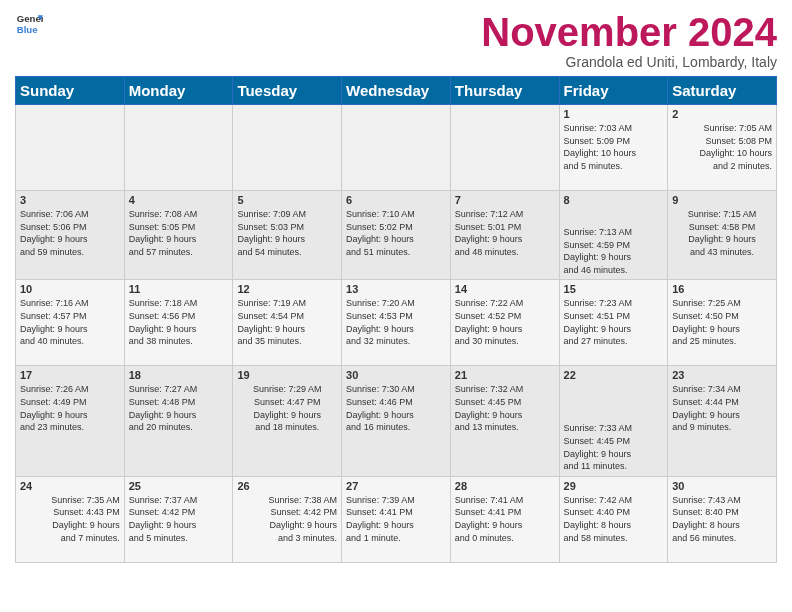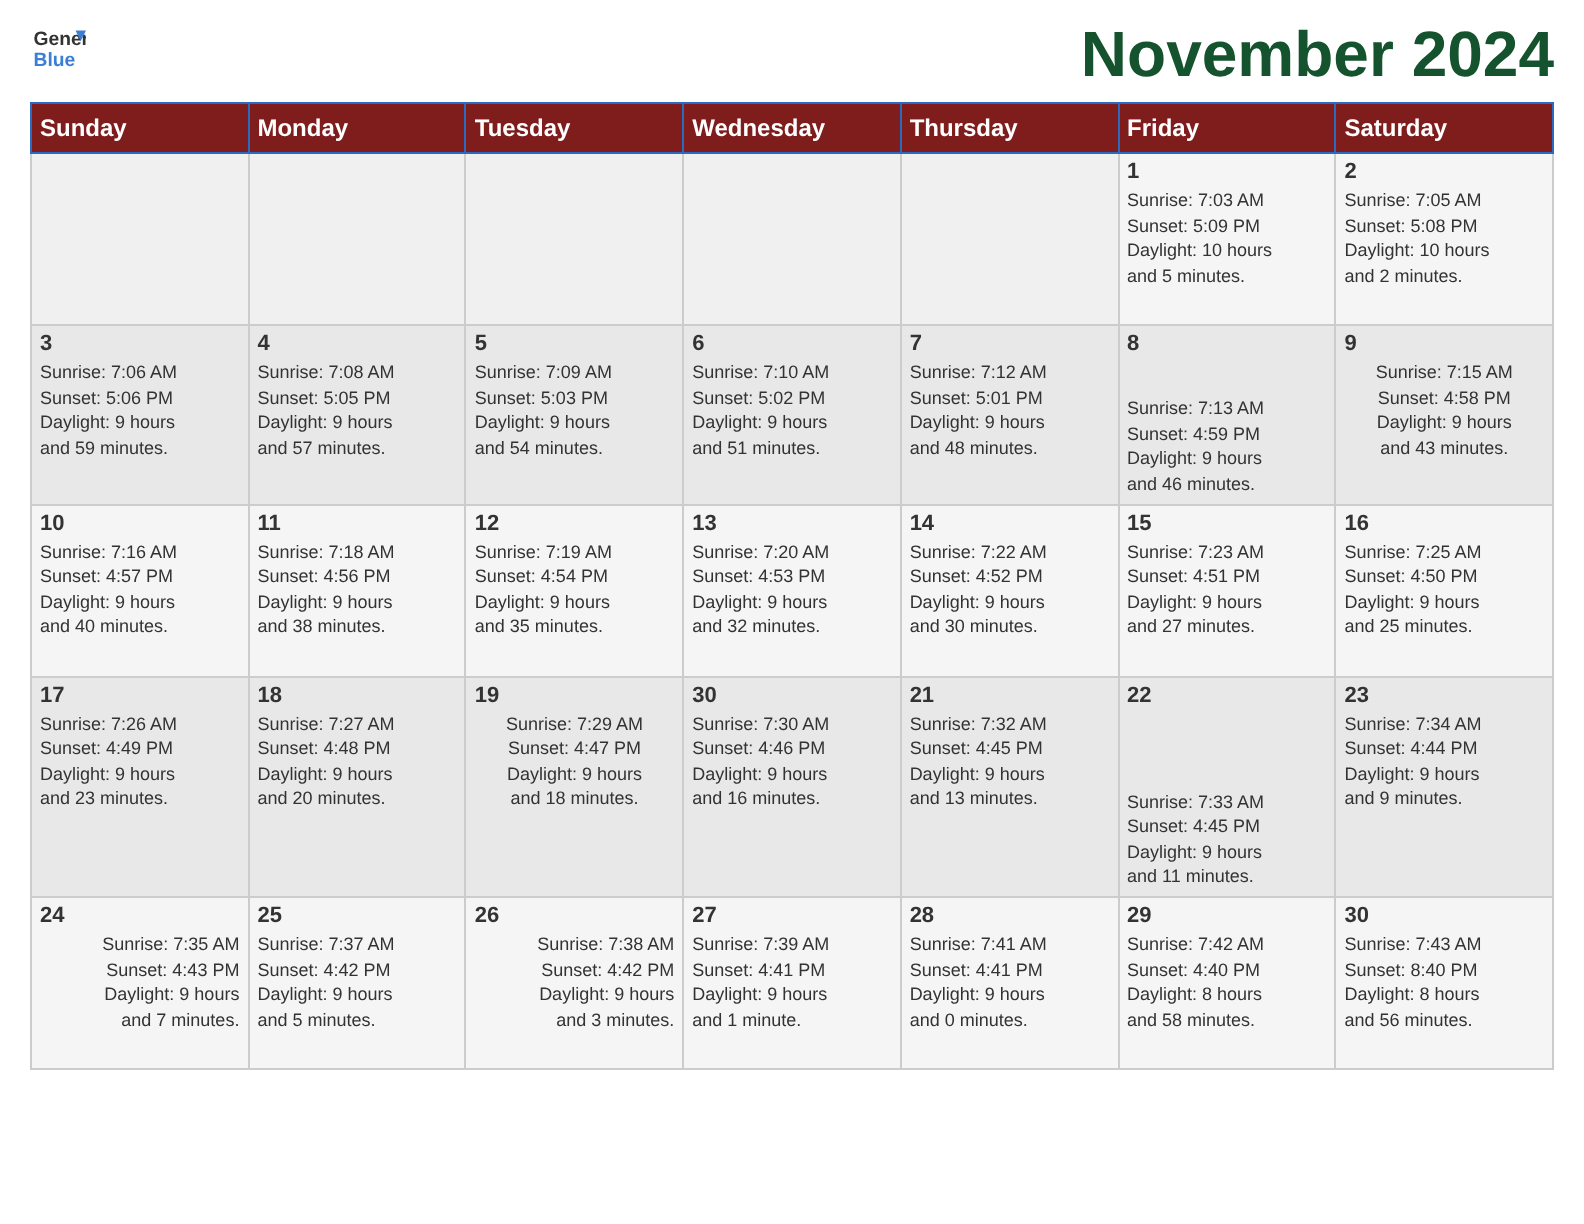--- a/index.html
+++ b/index.html
@@ -25,38 +25,38 @@
       display: flex;
       align-items: center;
       gap: 4px;
     }
     .logo-icon {
       width: 28px;
       height: 28px;
     }
     .title-block { text-align: right; }
     .month-title {
-      font-size: 32px;
+      font-size: 40px;
       font-weight: bold;
-      color: #14532d;
+      color: #be185d;
       line-height: 1.1;
     }
     .subtitle {
       font-size: 14px;
       color: #555;
     }
     table {
       width: 100%;
       border-collapse: collapse;
       table-layout: fixed;
     }
     thead tr th {
-      background: #7f1d1d;
+      background: #0369a1;
       color: #fff;
-      font-size: 12px;
+      font-size: 15px;
       font-weight: bold;
       padding: 5px 4px;
       text-align: left;
       border: 1px solid #2a6abf;
     }
     tbody tr td {
       border: 1px solid #ccc;
       vertical-align: top;
       padding: 3px 4px;
       height: 86px;
@@ -94,20 +94,21 @@
   <div class="header">
     <div class="logo">
       <svg class="logo-icon" viewBox="0 0 32 32">
         <text x="2" y="14" font-size="11" font-weight="bold" fill="#333" font-family="Arial">General</text>
         <text x="2" y="26" font-size="11" font-weight="bold" fill="#3a7fd5" font-family="Arial">Blue</text>
         <polygon points="26,6 32,6 29,12" fill="#3a7fd5"></polygon>
       </svg>
     </div>
     <div class="title-block">
       <div class="month-title">November 2024</div>
+      <div class="subtitle">Grandola ed Uniti, Lombardy, Italy</div>
     </div>
   </div>
 
   <table>
     <thead>
       <tr>
         <th>Sunday</th>
         <th>Monday</th>
         <th>Tuesday</th>
         <th>Wednesday</th>
@@ -125,21 +126,21 @@
           <td class="empty"></td>
           <td>
             <span class="day-num">1</span>
             <div class="day-info" style="white-space: pre-line;">Sunrise: 7:03 AM
 Sunset: 5:09 PM
 Daylight: 10 hours
 and 5 minutes.</div>
           </td>
           <td>
             <span class="day-num">2</span>
-            <div class="day-info" style="white-space: pre-line;">Sunrise: 7:05 AM
+            <div class="day-info" style="white-space: pre-line; text-align: right;">Sunrise: 7:05 AM
 Sunset: 5:08 PM
 Daylight: 10 hours
 and 2 minutes.</div>
           </td>
         </tr>
         <tr>
           <td>
             <span class="day-num">3</span>
             <div class="day-info" style="white-space: pre-line;">Sunrise: 7:06 AM
 Sunset: 5:06 PM

